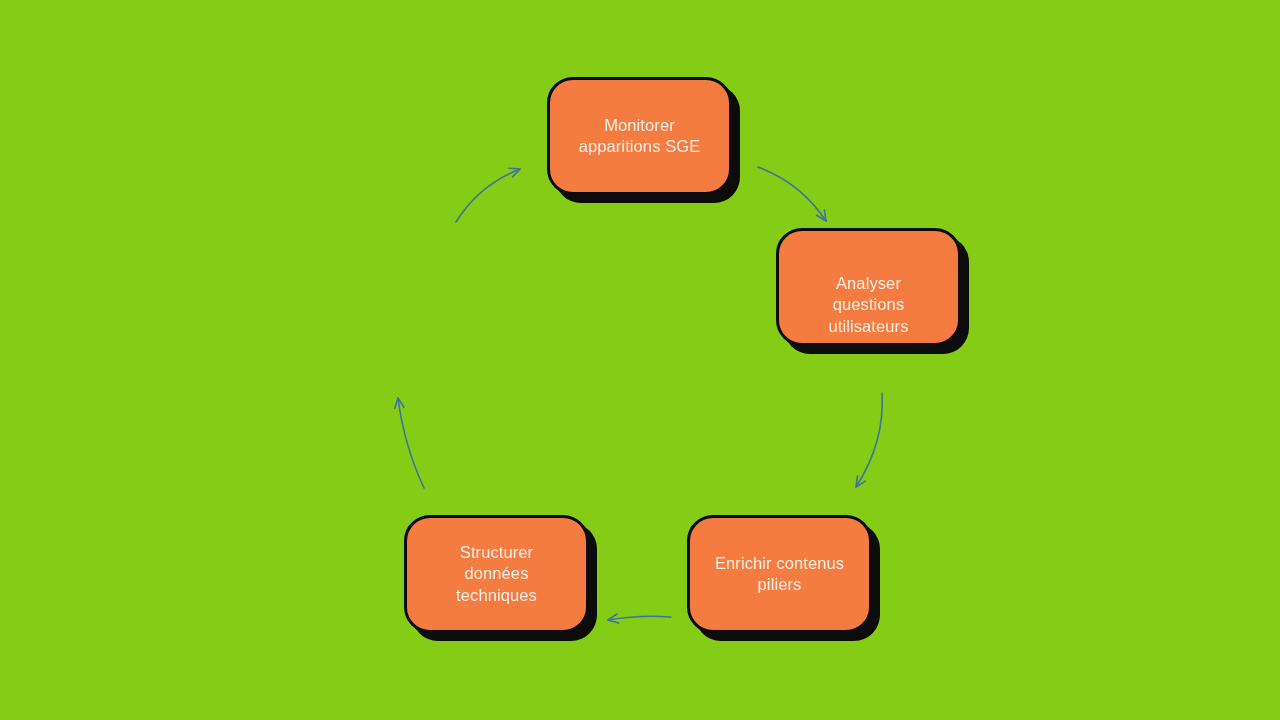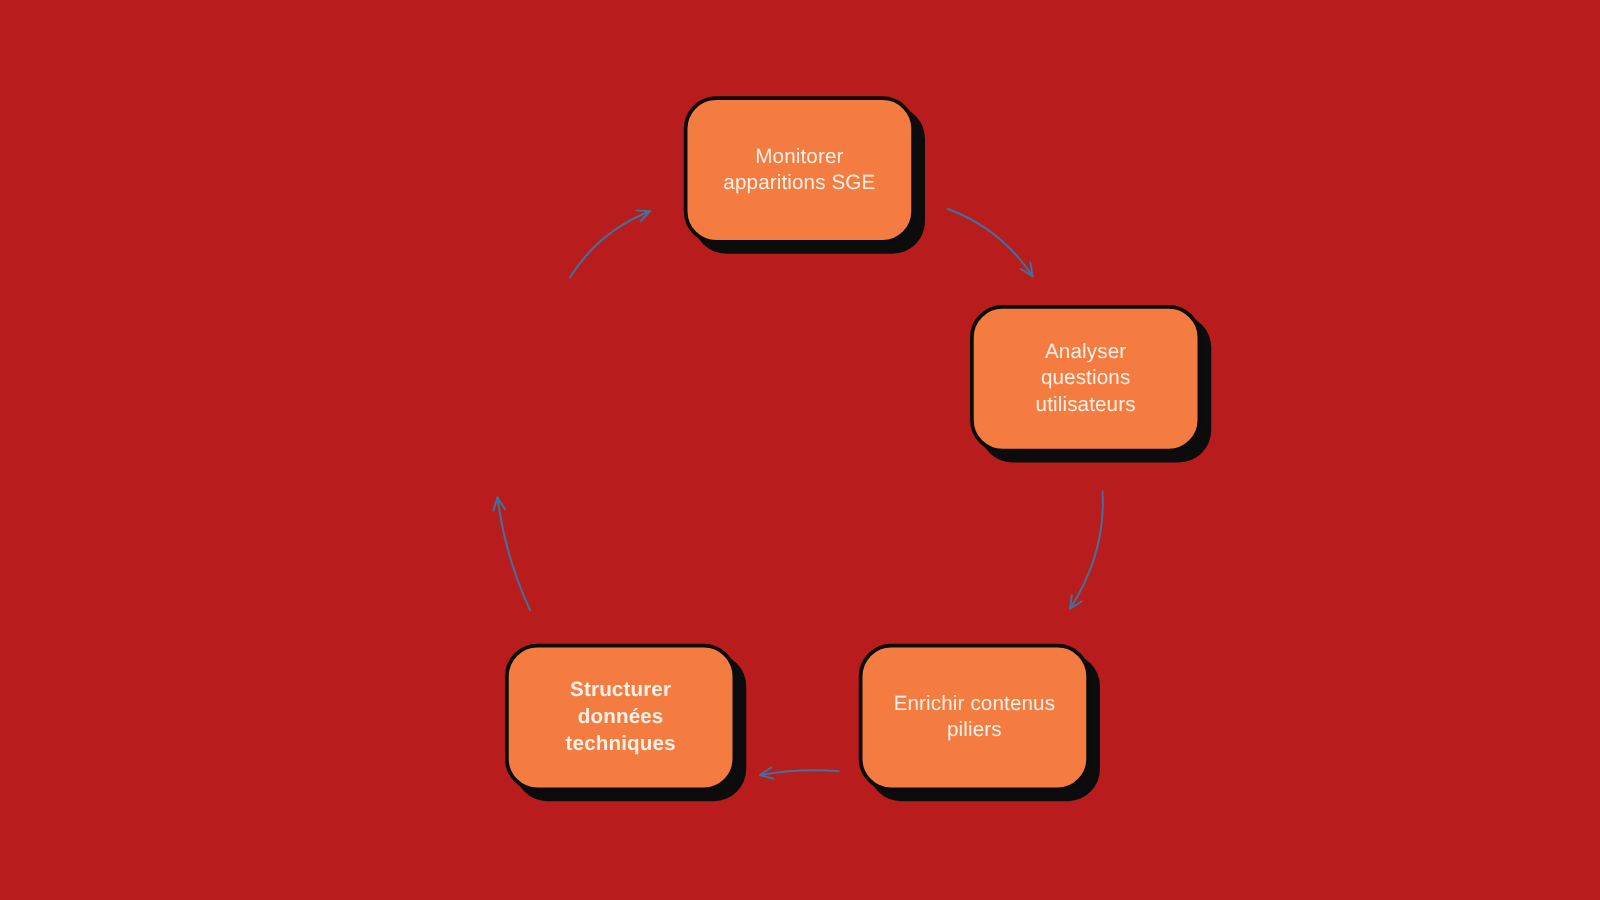--- a/index.html
+++ b/index.html
@@ -5,21 +5,21 @@
   html, body {
     margin: 0;
     padding: 0;
     background: #ffffff;
     font-family: "Liberation Sans", sans-serif;
   }
   .stage {
     position: relative;
     width: 1280px;
     height: 720px;
-    background: #b91c1c;
+    background: #84cc16;
     overflow: hidden;
   }
   .arrows {
     position: absolute;
     left: 0;
     top: 0;
     width: 1280px;
     height: 720px;
     pointer-events: none;
   }
@@ -46,23 +46,23 @@
   }
   .node-label {
     color: #F9F1E7;
     font-size: 16.5px;
     line-height: 21.5px;
     text-align: center;
     white-space: pre-line;
     letter-spacing: 0.1px;
   }
   .node-top          { left: 547px; top: 77px;  }
-  .node-right        { left: 776px; top: 244px; }
+  .node-right        { left: 776px; top: 228px; align-items: flex-end; }
   .node-bottom-right { left: 687px; top: 515px; }
-  .node-bottom-left  { left: 404px; top: 515px; font-weight: bold; }
+  .node-bottom-left  { left: 404px; top: 515px; }
   .node-left         { left: 315px; top: 244px; }
 </style>
 </head>
 <body>
 
 <div class="stage">
 
   <svg class="arrows" viewBox="0 0 1280 720" xmlns="http://www.w3.org/2000/svg">
     <g>
       <path d="M456,222 Q479,185 520,169"></path>

